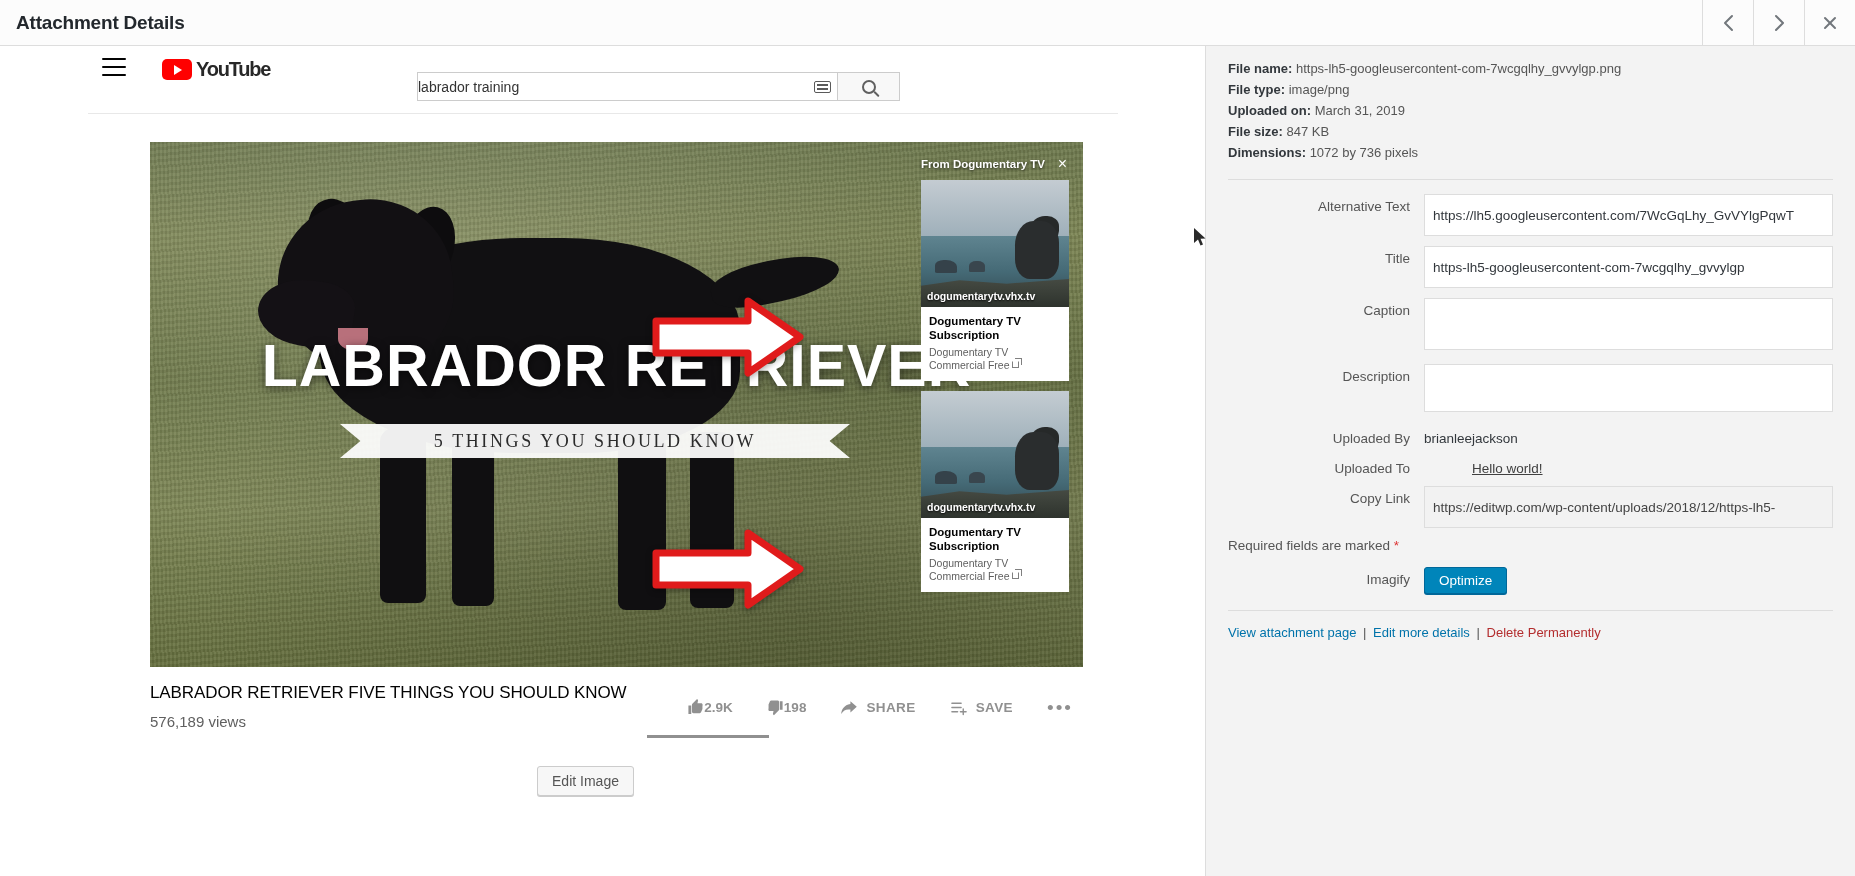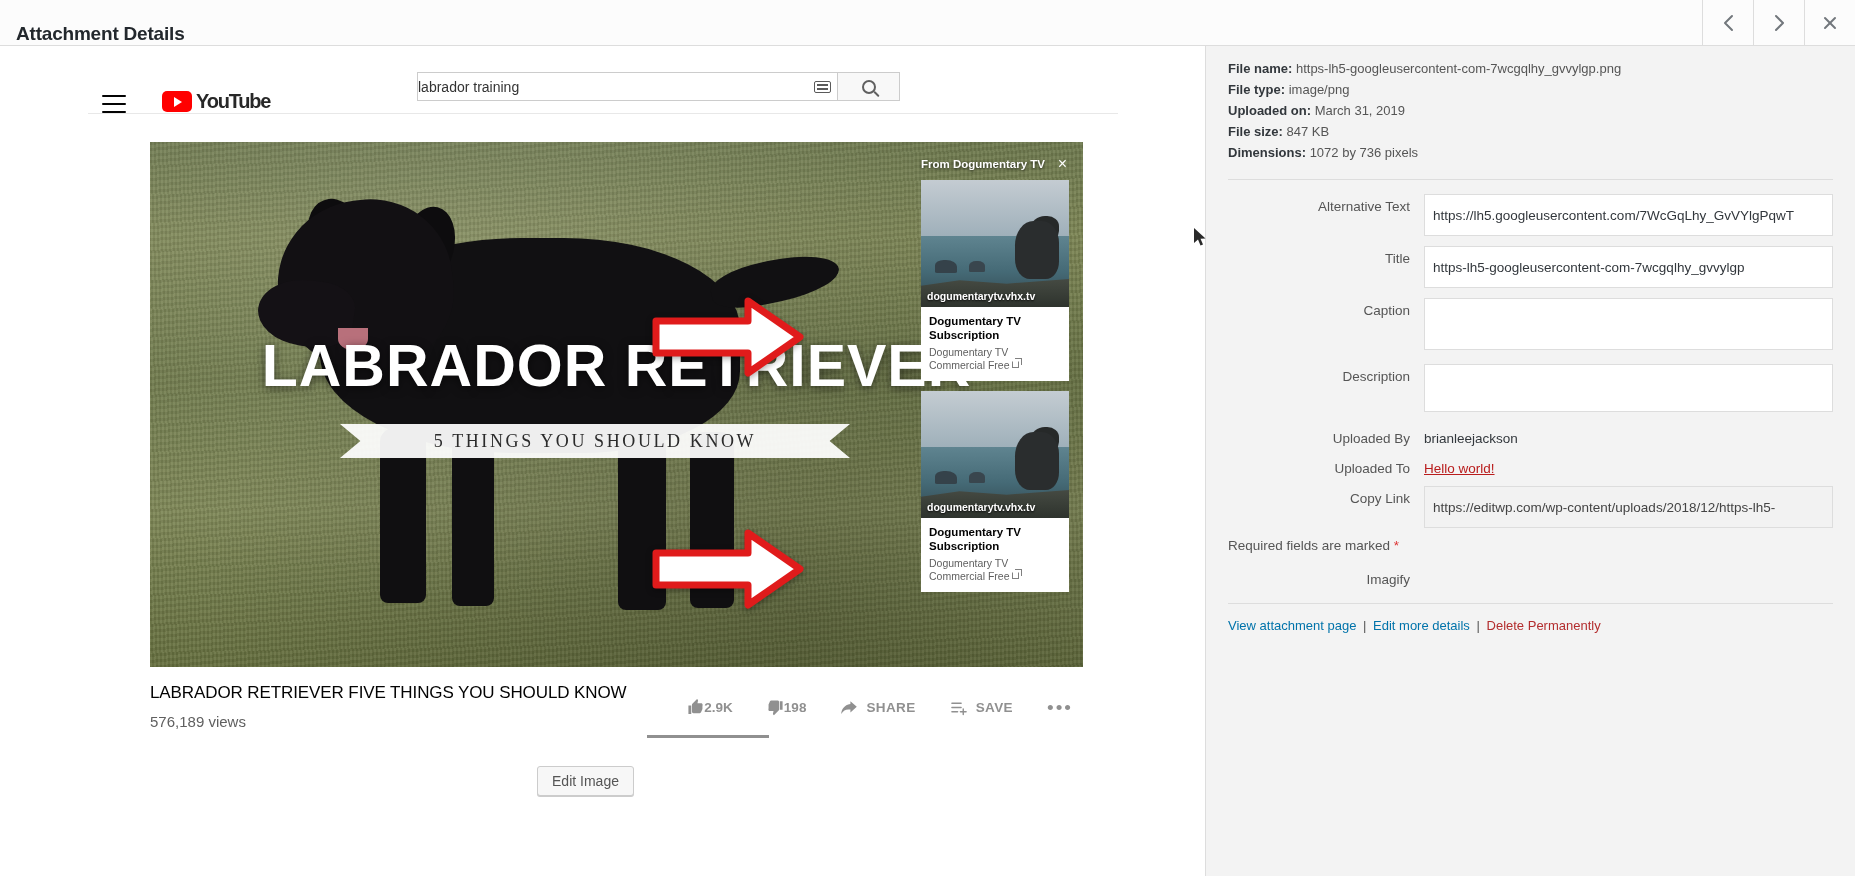--- a/index.html
+++ b/index.html
@@ -9,21 +9,21 @@
     background: #fff;
     overflow: hidden;
   }
 
   
   .topbar {
     position: absolute; top: 0; left: 0;
     width: 1855px; height: 46px;
     background: #fcfcfc;
     border-bottom: 1px solid #ddd;
-    display: flex; align-items: flex-end;
+    display: flex; align-items: center;
   }
   .topbar-title {
     font-size: 19px; font-weight: bold; color: #23282d;
     padding-left: 16px; letter-spacing: -0.2px;
   }
   .topbar-spacer { flex: 1; }
   .navbtn {
     width: 51px; height: 45px;
     display: flex; align-items: center; justify-content: center;
     border-left: 1px solid #ddd;
@@ -35,21 +35,21 @@
   .preview-pane {
     position: absolute; top: 46px; left: 0;
     width: 1205px; height: 830px;
     background: #fff;
     overflow: hidden;
   }
   .yt-wrap { position: absolute; left: 88px; top: 12px; width: 1030px; }
 
   
   .yt-header {
-    height: 56px; display: flex; align-items: flex-end;
+    height: 56px; display: flex; align-items: flex-start;
     border-bottom: 1px solid #e8e8e8;
     position: relative;
   }
   .yt-burger {
     width: 24px; height: 18px; margin-left: 14px;
     display: flex; flex-direction: column; justify-content: space-between;
     cursor: pointer;
   }
   .yt-burger i { display: block; height: 2px; background: #030303; border-radius: 1px; }
   .yt-logo { display: flex; align-items: center; margin-left: 36px; cursor: pointer; }
@@ -321,21 +321,21 @@
     font-size: 13.5px; color: #32373c;
     font-family: "Liberation Sans", sans-serif;
     outline: none;
   }
   .finput.readonly { background: #f2f2f2; color: #444; }
   textarea.finput { height: 52px; resize: none; padding-top: 5px; }
   textarea.desc { height: 48px; }
   .helper { font-size: 12.5px; color: #555; line-height: 1.45; margin-top: 4px; }
   .helper a { color: #0073aa; text-decoration: underline; }
   .fstatic { font-size: 13.5px; color: #32373c; padding-top: 5px; }
-  .fstatic a { color: #b91c1c; text-decoration: underline; }
+  .fstatic a { color: #404040; text-decoration: underline; margin-left: 48px; }
   .req-note { font-size: 13.5px; color: #555; margin: 10px 0 14px 0; }
   .req-note .star { color: #dc3232; }
   .btn-primary {
     background: #0085ba; color: #fff; border: 1px solid #006799;
     border-radius: 3px; padding: 5px 14px; font-size: 13.5px;
     box-shadow: 0 1px 0 #006799; cursor: pointer;
     font-family: "Liberation Sans", sans-serif;
   }
   .links-row { font-size: 13px; color: #555; margin-top: 14px; }
   .links-row a { color: #0073aa; text-decoration: none; }
@@ -584,20 +584,23 @@
     <div class="flabel">Copy Link</div>
     <div class="fctl">
       <input class="finput readonly" readonly="" value="https://editwp.com/wp-content/uploads/2018/12/https-lh5-" style="">
     </div>
   </div>
 
   <div class="req-note"><span>Required fields are marked </span><span class="star">*</span></div>
 
   <div class="frow">
     <div class="flabel">Imagify</div>
+    <div class="fctl">
+      <button class="btn-primary">Optimize</button>
+    </div>
   </div>
 
   <div class="hr"></div>
 
   <div class="links-row">
     <a href="#">View attachment page</a>
     <span class="sep">|</span>
     <a href="#">Edit more details</a>
     <span class="sep">|</span>
     <a href="#" class="danger">Delete Permanently</a>

